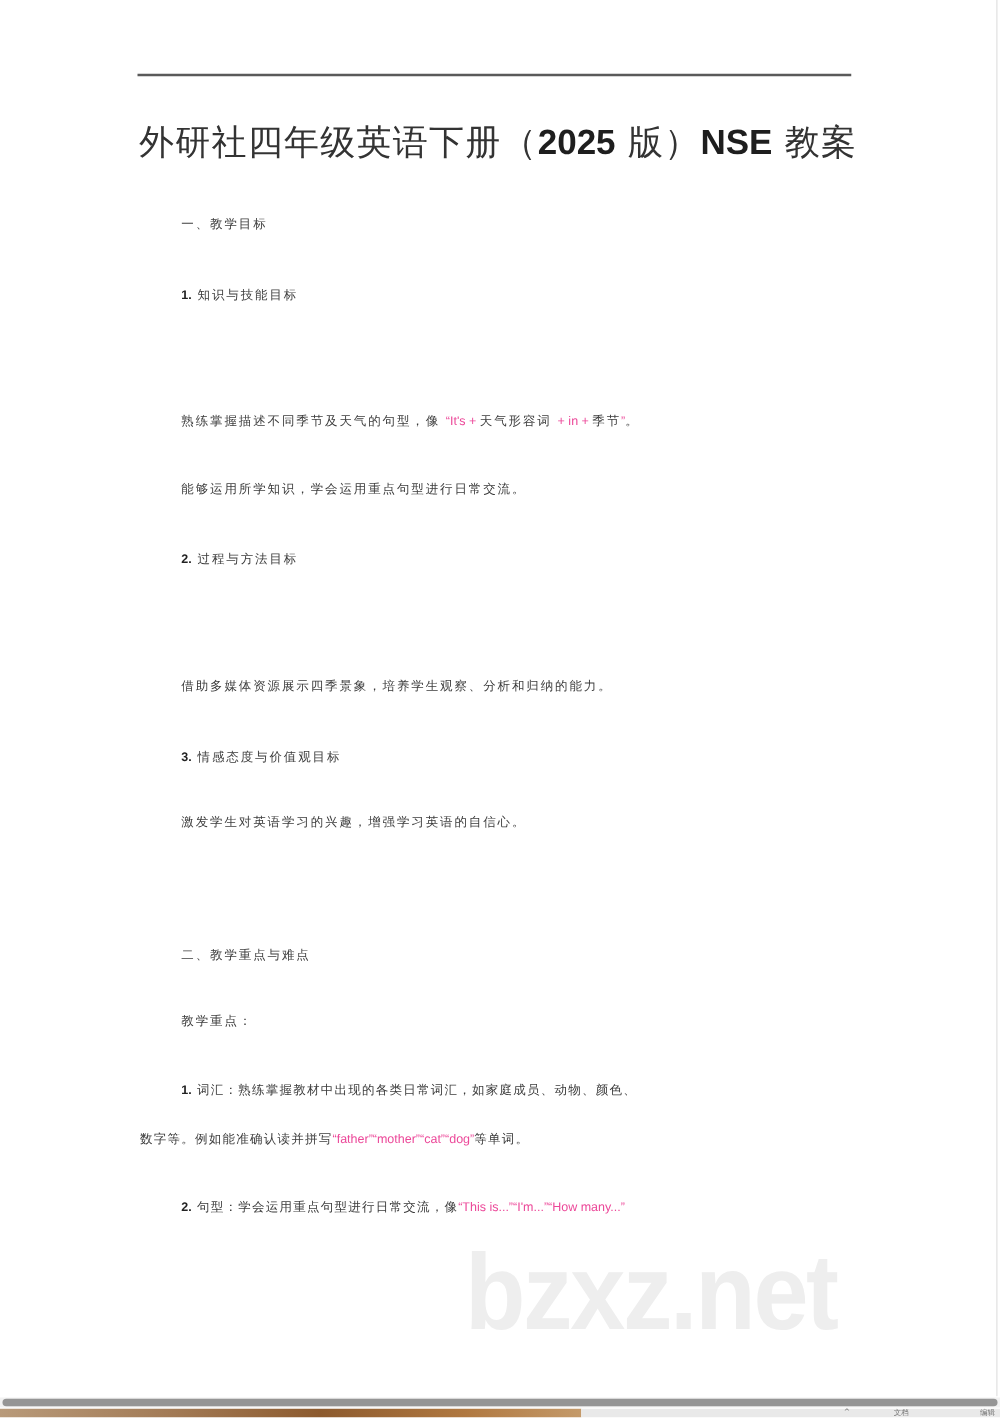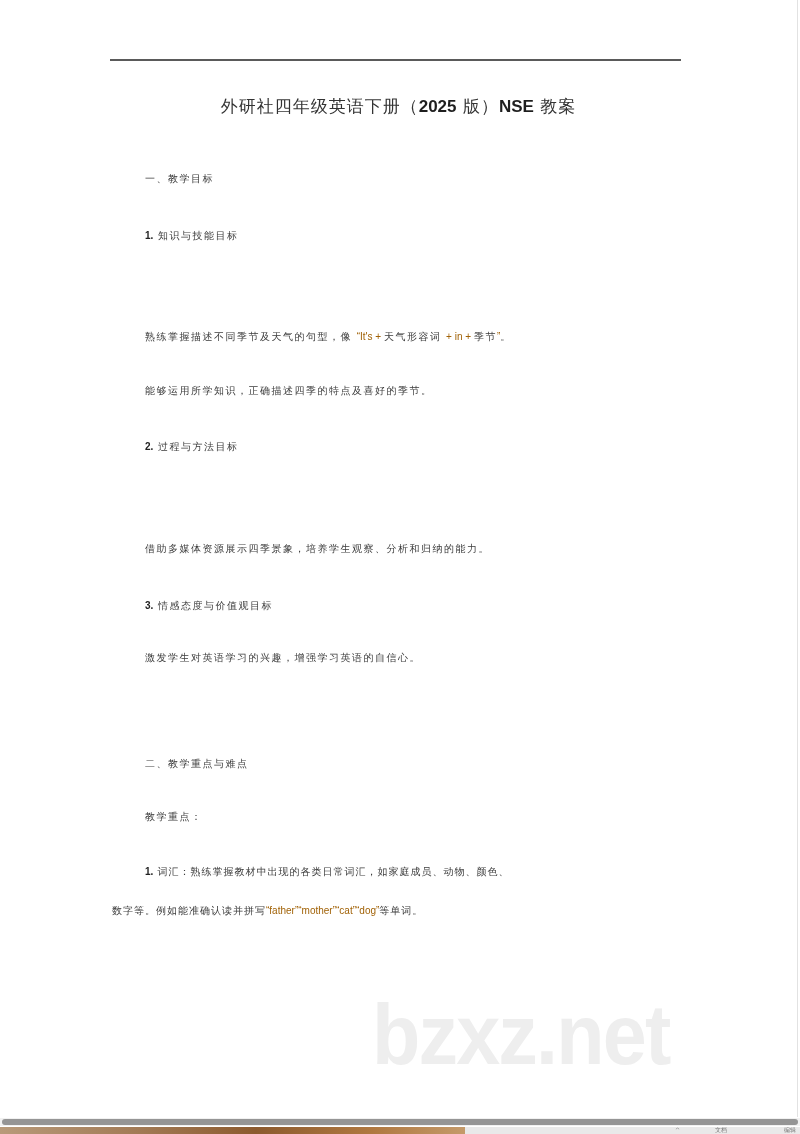--- a/index.html
+++ b/index.html
@@ -20,21 +20,21 @@
   .top-rule {
     position: absolute;
     left: 110px; top: 59px;
     width: 571px; height: 0;
     border-top: 2px solid #5a5a5a;
   }
   .title {
     position: absolute;
     left: 0; width: 797px; top: 95px;
     text-align: center;
-    font-size: 17px;
+    font-size: 28px;
     letter-spacing: 1px;
     color: #333333;
     white-space: nowrap;
   }
   .title b { font-family: "Liberation Sans", sans-serif; font-weight: bold; color: #1e1e1e; letter-spacing: 0; }
   .line {
     position: absolute;
     left: 145px;
     font-size: 10px;
     letter-spacing: 1.5px;
@@ -44,21 +44,21 @@
   .line.wrap-left { left: 112px; }
   .line .num {
     font-family: "Liberation Sans", sans-serif;
     font-weight: bold;
     color: #222;
     letter-spacing: 0;
   }
   .en {
     font-family: "Liberation Sans", sans-serif;
     letter-spacing: 0;
-    color: #a16207;
+    color: #ec4899;
   }
   .watermark {
     position: absolute;
     left: 372px; top: 985px;
     font-family: "Liberation Sans", sans-serif;
     font-weight: bold;
     font-size: 86px;
     letter-spacing: -2px;
     color: #eeeeee;
     transform: scaleX(0.92);
@@ -102,40 +102,41 @@
 
   <div class="title"><span>外研社四年级英语下册（</span><b>2025</b><span> 版）</span><b>NSE</b><span> 教案</span></div>
 
   <div class="line" style="top:172px">一、教学目标</div>
 
   <div class="line" style="top:229px"><span class="num">1.</span> <span>知识与技能目标</span></div>
 
 
   <div class="line" style="top:330px"><span>熟练掌握描述不同季节及天气的句型，像 </span><span class="en">“It's + </span><span>天气形容词 </span><span class="en">+ in + </span><span>季节</span><span class="en">”</span><span>。</span></div>
 
-  <div class="line" style="top:384px">能够运用所学知识，正确描述四季的特点及喜好的季节。</div>
+  <div class="line" style="top:384px">能够运用所学知识，学会运用重点句型进行日常交流。</div>
 
   <div class="line" style="top:440px"><span class="num">2.</span> <span>过程与方法目标</span></div>
 
 
   <div class="line" style="top:542px">借助多媒体资源展示四季景象，培养学生观察、分析和归纳的能力。</div>
 
   <div class="line" style="top:599px"><span class="num">3.</span> <span>情感态度与价值观目标</span></div>
 
   <div class="line" style="top:651px">激发学生对英语学习的兴趣，增强学习英语的自信心。</div>
 
 
   <div class="line" style="top:757px">二、教学重点与难点</div>
 
   <div class="line" style="top:810px">教学重点：</div>
 
   <div class="line" style="top:865px; letter-spacing:1px"><span class="num">1.</span> <span>词汇：熟练掌握教材中出现的各类日常词汇，如家庭成员、动物、颜色、</span></div>
 
   <div class="line wrap-left" style="top:904px; letter-spacing:1px"><span>数字等。例如能准确认读并拼写</span><span class="en">“father”“mother”“cat”“dog”</span><span>等单词。</span></div>
 
+  <div class="line" style="top:959px; letter-spacing:1px"><span class="num">2.</span> <span>句型：学会运用重点句型进行日常交流，像</span><span class="en">“This is...”“I'm...”“How many...”</span></div>
 
   <div class="watermark">bzxz.net</div>
 </div>
 
 <div class="hscroll-track"></div>
 <div class="hscroll-thumb"></div>
 
 <div class="bottom-strip">
   <div class="strip-photo"></div>
   <div class="strip-bar">

